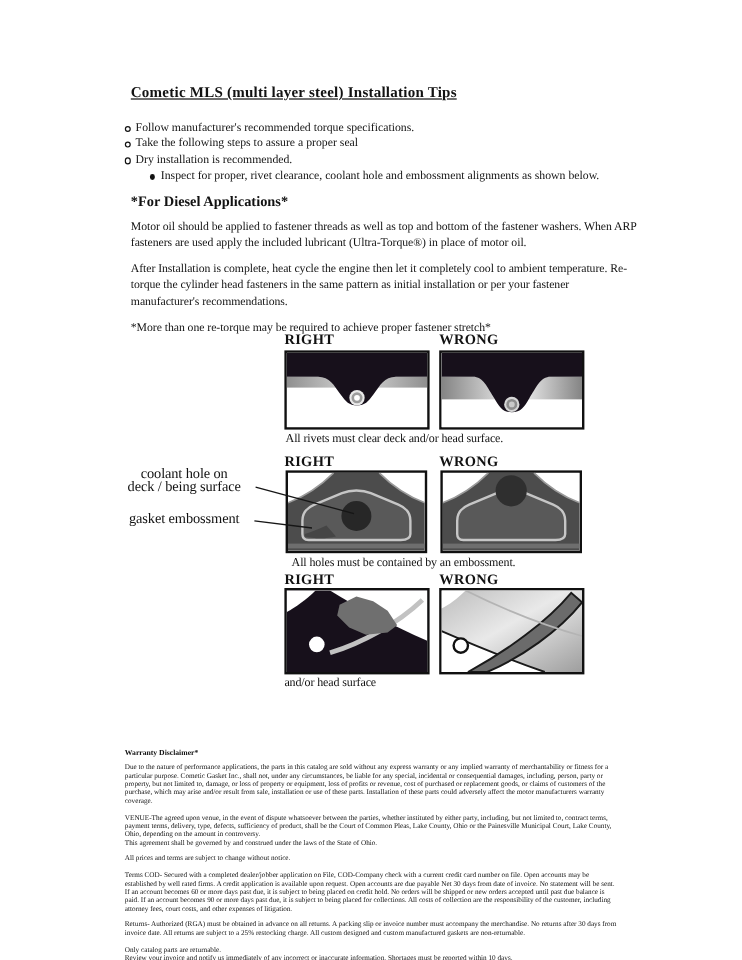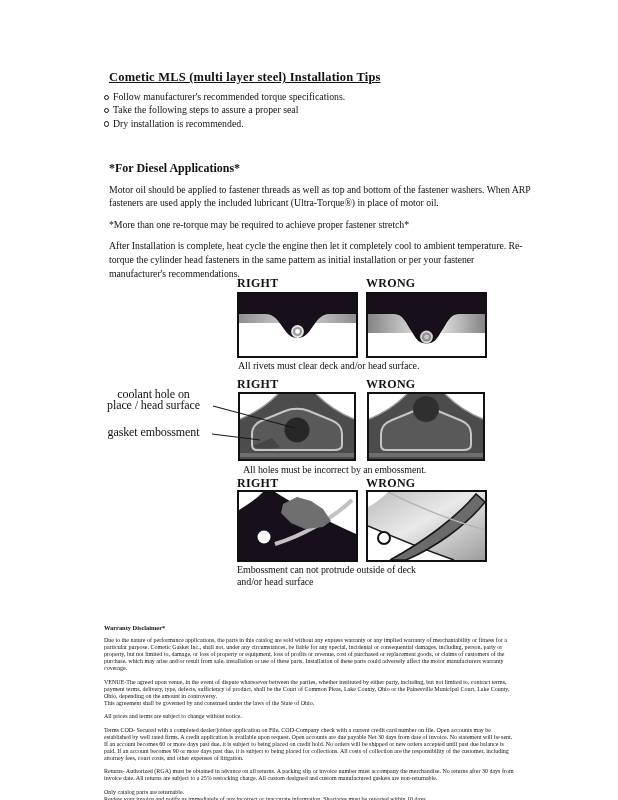--- a/index.html
+++ b/index.html
@@ -6,21 +6,21 @@
   .page{
     position:relative;width:618px;height:784px;background:#ffffff;
     font-family:Liberation Serif, serif;color:#121212;overflow:hidden;margin-top:48px;
   }
   .abs{position:absolute;}
   
   .title{
     left:109px;top:22px;font-size:12.5px;font-weight:bold;
     text-decoration:underline;letter-spacing:.2px;white-space:nowrap;
   }
-  .bullets{left:104px;top:42px;width:440px;font-size:9.8px;line-height:13.4px;}
+  .bullets{left:104px;top:52px;width:440px;font-size:9.8px;line-height:13.4px;}
   .bullet{position:relative;padding-left:9px;}
   .bullet::before{
     content:"";position:absolute;left:0;top:4.6px;width:3.4px;height:3.4px;
     border:1px solid #121212;border-radius:50%;
   }
   .subbullet{position:relative;margin-left:21px;padding-left:9px;}
   .subbullet::before{
     content:"";position:absolute;left:0;top:5.2px;width:4.2px;height:4.2px;
     background:#121212;border-radius:50%;
   }
@@ -45,27 +45,28 @@
 <body>
 
 <div class="page">
 
   <div class="abs title">Cometic MLS (multi layer steel) Installation Tips</div>
 
   <div class="abs bullets">
     <div class="bullet">Follow manufacturer's recommended torque specifications.</div>
     <div class="bullet">Take the following steps to assure a proper seal</div>
     <div class="bullet">Dry installation is recommended.</div>
+    <div class="subbullet">Inspect for proper, rivet clearance, coolant hole and embossment alignments as shown below.</div>
   </div>
 
   <div class="abs diesel">
     <div class="diesel-heading">*For Diesel Applications*</div>
     <p>Motor oil should be applied to fastener threads as well as top and bottom of the fastener washers. When ARP fasteners are used apply the included lubricant (Ultra-Torque®) in place of motor oil.</p>
+    <p>After Installation is complete, heat cycle the engine then let it completely cool to ambient temperature. Re-torque the cylinder head fasteners in the same pattern as initial installation or per your fastener manufacturer's recommendations.</p>
     <p>*More than one re-torque may be required to achieve proper fastener stretch*</p>
-    <p>After Installation is complete, heat cycle the engine then let it completely cool to ambient temperature. Re-torque the cylinder head fasteners in the same pattern as initial installation or per your fastener manufacturer's recommendations.</p>
   </div>
 
   <div class="abs fig-label" style="left:237px;top:228px;">RIGHT</div>
   <div class="abs fig-label" style="left:366px;top:228px;">WRONG</div>
 
   <div class="abs panel" style="left:237px;top:244px;">
     <svg width="117" height="62" viewBox="0 0 117 62">
       <rect width="117" height="62" fill="#ffffff"></rect>
       <defs>
         <linearGradient id="g1" x1="0" y1="0" x2="1" y2="0">
@@ -102,21 +103,21 @@
     </svg>
   </div>
 
   <div class="abs caption" style="left:238px;top:312px;">All rivets must clear deck and/or head surface.</div>
 
   <div class="abs fig-label" style="left:237px;top:329px;width:118px;">RIGHT</div>
   <div class="abs fig-label" style="left:366px;top:329px;width:118px;">WRONG</div>
 
   <div class="abs side-label" style="left:96px;top:341px;">
     <div>coolant hole on</div>
-    <div>place / head surface</div>
+    <div>deck / being surface</div>
   </div>
   <div class="abs side-label" style="left:96px;top:379px;">gasket embossment</div>
 
   <div class="abs panel" style="left:238px;top:344px;">
     <svg width="114" height="65" viewBox="0 0 114 65">
       <rect width="114" height="65" fill="#4c4c4c"></rect>
       <path d="M0,0 H38 C27,11 13,20 0,25 Z" fill="#ffffff"></path>
       <path d="M76,0 H114 V25 C101,20 87,11 76,0 Z" fill="#ffffff"></path>
       <path d="M38,0 C27,11 13,20 0,25" fill="none" stroke="#9a9a9a" stroke-width="1.4"></path>
       <path d="M76,0 C87,11 101,20 114,25" fill="none" stroke="#9a9a9a" stroke-width="1.4"></path>
@@ -138,21 +139,21 @@
       <path d="M17,56 C13,56 12,54 12,51 L12,40 C12,33 16,29 22,26.5 L45,17 C52,14 62,14 69,17 L92,26.5 C98,29 102,33 102,40 L102,51 C102,55 99,56 94,56 Z" fill="#595959" stroke="#c6c6c6" stroke-width="2" stroke-linejoin="round"></path>
       <circle cx="57" cy="15" r="13" fill="#2f2f2f"></circle>
     </svg>
   </div>
 
   <svg class="abs leader" style="left:100px;top:335px;" width="430" height="95" viewBox="0 0 430 95">
     <line x1="113" y1="23" x2="195" y2="45" stroke="#161616" stroke-width="1.1"></line>
     <line x1="112" y1="51" x2="160" y2="57" stroke="#161616" stroke-width="1.1"></line>
   </svg>
 
-  <div class="abs caption" style="left:243px;top:416px;">All holes must be incorrect by an embossment.</div>
+  <div class="abs caption" style="left:243px;top:416px;">All holes must be contained by an embossment.</div>
 
   <div class="abs fig-label" style="left:237px;top:428px;">RIGHT</div>
   <div class="abs fig-label" style="left:366px;top:428px;">WRONG</div>
 
   <div class="abs panel" style="left:237px;top:442px;">
     <svg width="117" height="68" viewBox="0 0 117 68">
       <rect width="117" height="68" fill="#17101b"></rect>
       <path d="M0,0 H24 C16,8 7,14 0,18 Z" fill="#ffffff"></path>
       <path d="M36,0 H117 V42 C88,29 58,14 36,0 Z" fill="#ffffff"></path>
       <path d="M36,52 C62,44 92,28 113,8" fill="none" stroke="#c2c2c2" stroke-width="4"></path>
@@ -174,21 +175,20 @@
       <path d="M0,0 H20 C13,7 6,12 0,15 Z" fill="#ffffff"></path>
       <path d="M0,34 C30,47 60,59 86,68 L0,68 Z" fill="#ffffff"></path>
       <path d="M0,34 C30,47 60,59 86,68" fill="none" stroke="#1a1a1a" stroke-width="1.6"></path>
       <path d="M22,68 C55,50 88,26 108,2 L117,10 C98,34 66,56 38,68 Z" fill="#6b6b6b" stroke="#1a1a1a" stroke-width="1.6"></path>
       <path d="M20,0 C52,16 88,30 117,38" fill="none" stroke="#b4b4b4" stroke-width="1.4"></path>
       <circle cx="16" cy="46" r="6" fill="#ffffff" stroke="#111111" stroke-width="2"></circle>
     </svg>
   </div>
 
   <div class="abs caption2" style="left:237px;top:516px;">
-    <div>Embossment can not protrude outside of deck</div>
     <div>and/or head surface</div>
   </div>
 
   <div class="abs fineprint-heading">Warranty Disclaimer*</div>
   <div class="abs fineprint">
     <p>Due to the nature of performance applications, the parts in this catalog are sold without any express warranty or any implied warranty of merchantability or fitness for a particular purpose.  Cometic Gasket Inc., shall not, under any circumstances, be liable for any special, incidental or consequential damages, including, person, party or property, but not limited to, damage, or loss of property or equipment, loss of profits or revenue, cost of purchased or replacement goods, or claims of customers of the purchase, which may arise and/or result from sale, installation or use of these parts.  Installation of these parts could adversely affect the motor manufacturers warranty coverage.</p>
     <p class="tight">VENUE-The agreed upon venue, in the event of dispute whatsoever between the parties, whether instituted by either party, including, but not limited to, contract terms, payment terms, delivery, type, defects, sufficiency of product, shall be the Court of Common Pleas, Lake County, Ohio or the Painesville Municipal Court, Lake County, Ohio, depending on the amount in controversy.</p>
     <p>This agreement shall be governed by and construed under the laws of the State of Ohio.</p>
     <p>All prices and terms are subject to change without notice.</p>
     <p>Terms COD- Secured with a completed dealer/jobber application on File, COD-Company check with a current credit card number on file.  Open accounts may be established by well rated firms.  A credit application is available upon request.  Open accounts are due payable Net 30 days from date of invoice.  No statement will be sent.  If an account becomes 60 or more days past due, it is subject to being placed on credit hold.  No orders will be shipped or new orders accepted until past due balance is paid.  If an account becomes 90 or more days past due, it is subject to being placed for collections.  All costs of collection are the responsibility of the customer, including attorney fees, court costs, and other expenses of litigation.</p>

